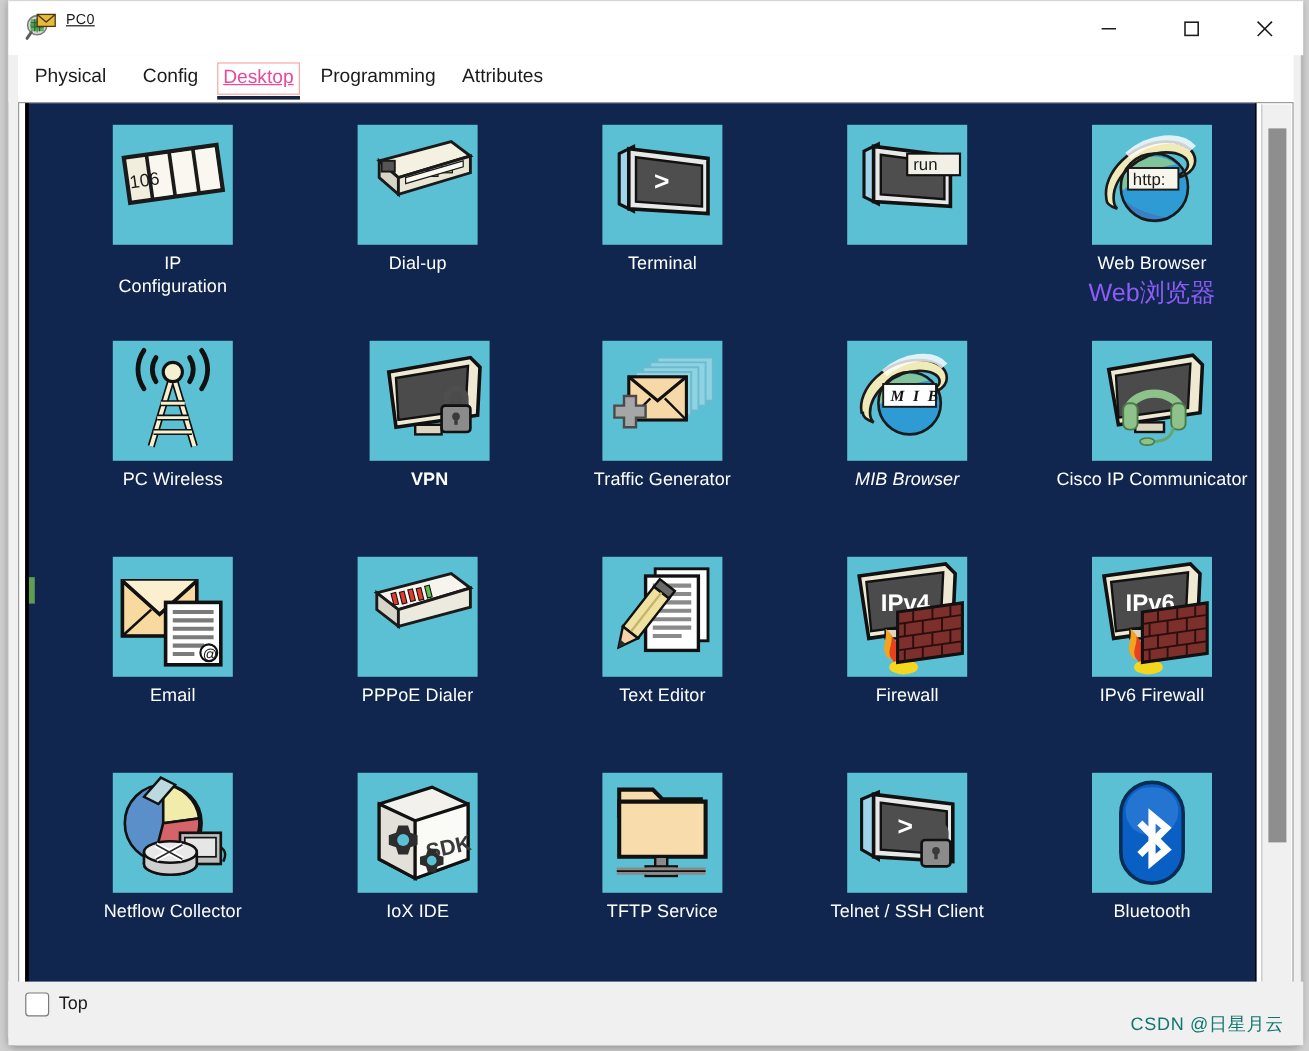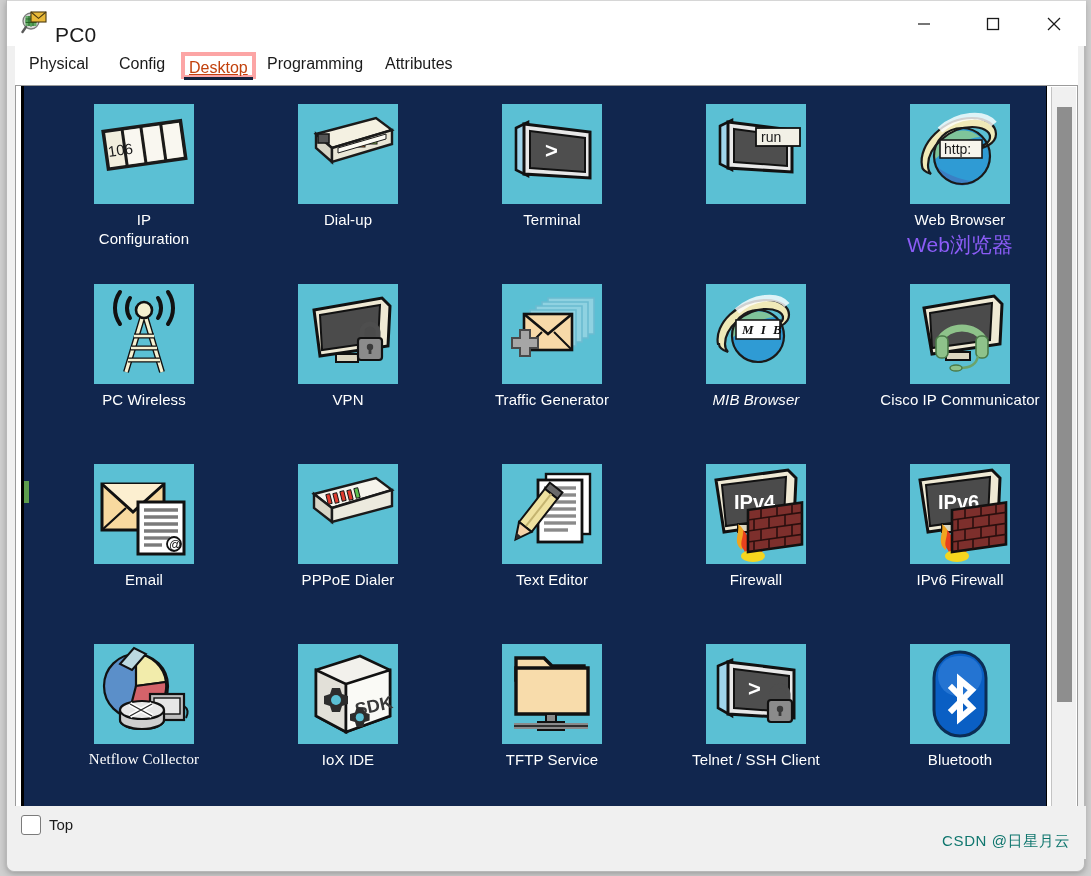--- a/index.html
+++ b/index.html
@@ -39,25 +39,26 @@
     border-top: 1px solid #d6d6d6;
     box-sizing: border-box;
   }
   #app-icon {
     position: absolute;
     left: 14px; top: 9px;
     width: 26px; height: 26px;
   }
   #title-text {
     position: absolute;
-    left: 48px; top: 22px;
-    font-size: 21px;
+    left: 48px; top: 8px;
+    font-size: 12px;
     color: #1b1b1b;
     letter-spacing: .2px;
     white-space: nowrap;
+    text-decoration: underline;
   }
   .winbtn {
     position: absolute;
     top: 0;
     width: 46px;
     height: 46px;
     display: flex;
     align-items: center;
     justify-content: center;
     cursor: default;
@@ -87,23 +88,23 @@
     height: 27px;
     font-size: 16px;
     color: #1b1b1b;
     padding: 0 4px;
     box-sizing: border-box;
     line-height: 24px;
     white-space: nowrap;
     cursor: default;
   }
   .tab.active {
-    color: #c2410c;
+    color: #ec4899;
     text-decoration: underline;
-    border: 4px solid #fca5a5;
+    border: 1px solid #fca5a5;
     background: #ffffff;
   }
   .tab.active::after {
     content: "";
     position: absolute;
     left: -1px;
     bottom: -5px;
     width: calc(100% + 2px);
     height: 3px;
     background: #14233e;
@@ -189,21 +190,21 @@
     top: 20px;
     width: 15px;
     height: 595px;
     background: #8e8e8e;
     cursor: default;
   }
 
   
   #bottombar {
     position: absolute;
-    left: 0; bottom: 12px;
+    left: 0; bottom: 0;
     width: 1079px;
     height: 53px;
     background: #f0f0f0;
   }
   #top-check {
     position: absolute;
     left: 14px; top: 9px;
     width: 20px; height: 20px;
     background: #ffffff;
     border: 1px solid #7b7b7b;
@@ -370,21 +371,21 @@
               <circle cx="50" cy="26" r="8" fill="#f5f0d0" stroke="#111" stroke-width="2.6"></circle>
               <path d="M36 14 a18 18 0 0 0 0 20" fill="none" stroke="#111" stroke-width="4" stroke-linecap="round"></path>
               <path d="M64 14 a18 18 0 0 1 0 20" fill="none" stroke="#111" stroke-width="4" stroke-linecap="round"></path>
               <path d="M26 8 a28 28 0 0 0 0 32" fill="none" stroke="#111" stroke-width="4" stroke-linecap="round"></path>
               <path d="M74 8 a28 28 0 0 1 0 32" fill="none" stroke="#111" stroke-width="4" stroke-linecap="round"></path>
             </svg>
           </div>
           <div class="caption">PC Wireless</div>
         </div>
 
-        <div class="cell" style="left:222px; top:198px;">
+        <div class="cell" style="left:232px; top:198px;font-weight:bold;">
           <div class="tile">
             <svg width="100" height="100" viewBox="0 0 100 100">
               <polygon points="16,26 84,14 92,22 90,62 22,72" fill="#efe9d4" stroke="#111" stroke-width="3"></polygon>
               <polygon points="22,31 82,21 80,58 24,66" fill="#4b4b4b" stroke="#111" stroke-width="2"></polygon>
               <rect x="38" y="70" width="22" height="8" fill="#dcd6c0" stroke="#111" stroke-width="2"></rect>
               <g transform="translate(58,44)">
                 <path d="M6 10 v-6 a8 8 0 0 1 16 0 v6" fill="none" stroke="#4e4e4e" stroke-width="5"></path>
                 <rect x="2" y="10" width="24" height="22" rx="3" fill="#8b8b8b" stroke="#111" stroke-width="2.2"></rect>
                 <circle cx="14" cy="19" r="3.2" fill="#3a3a3a"></circle>
                 <rect x="12.6" y="19" width="2.8" height="7" fill="#3a3a3a"></rect>
@@ -578,21 +579,21 @@
                   <line x1="6" y1="32" x2="6" y2="42"></line>
                   <line x1="21" y1="32" x2="21" y2="42"></line>
                   <line x1="37" y1="32" x2="37" y2="42"></line>
                 </g>
               </g>
             </svg>
           </div>
           <div class="caption">IPv6 Firewall</div>
         </div>
 
-        <div class="cell" style="left:18px; top:558px;font-family:Liberation Serif, serif;">
+        <div class="cell" style="left:18px; top:558px;">
           <div class="tile">
             <svg width="100" height="100" viewBox="0 0 100 100">
               <circle cx="42" cy="42" r="32" fill="#5b8fc9" stroke="#111" stroke-width="2.2"></circle>
               <path d="M42 42 L42 10 A32 32 0 0 1 72 38 Z" fill="#f2ecab" stroke="#111" stroke-width="2.2"></path>
               <path d="M42 42 L72 38 A32 32 0 0 1 34 73 Z" fill="#d4636a" stroke="#111" stroke-width="2.2"></path>
               <polygon points="26,20 40,4 52,10 38,26" fill="#bcd9e0" stroke="#111" stroke-width="2"></polygon>
               <rect x="56" y="50" width="34" height="26" fill="#bdbdbd" stroke="#111" stroke-width="2.2"></rect>
               <rect x="60" y="54" width="26" height="16" fill="#e6e6e6" stroke="#111" stroke-width="1.4"></rect>
               <path d="M90 62 q6 4 2 12" fill="none" stroke="#111" stroke-width="2"></path>
               <ellipse cx="48" cy="76" rx="22" ry="9" fill="#cfcfcf" stroke="#111" stroke-width="2.2"></ellipse>

